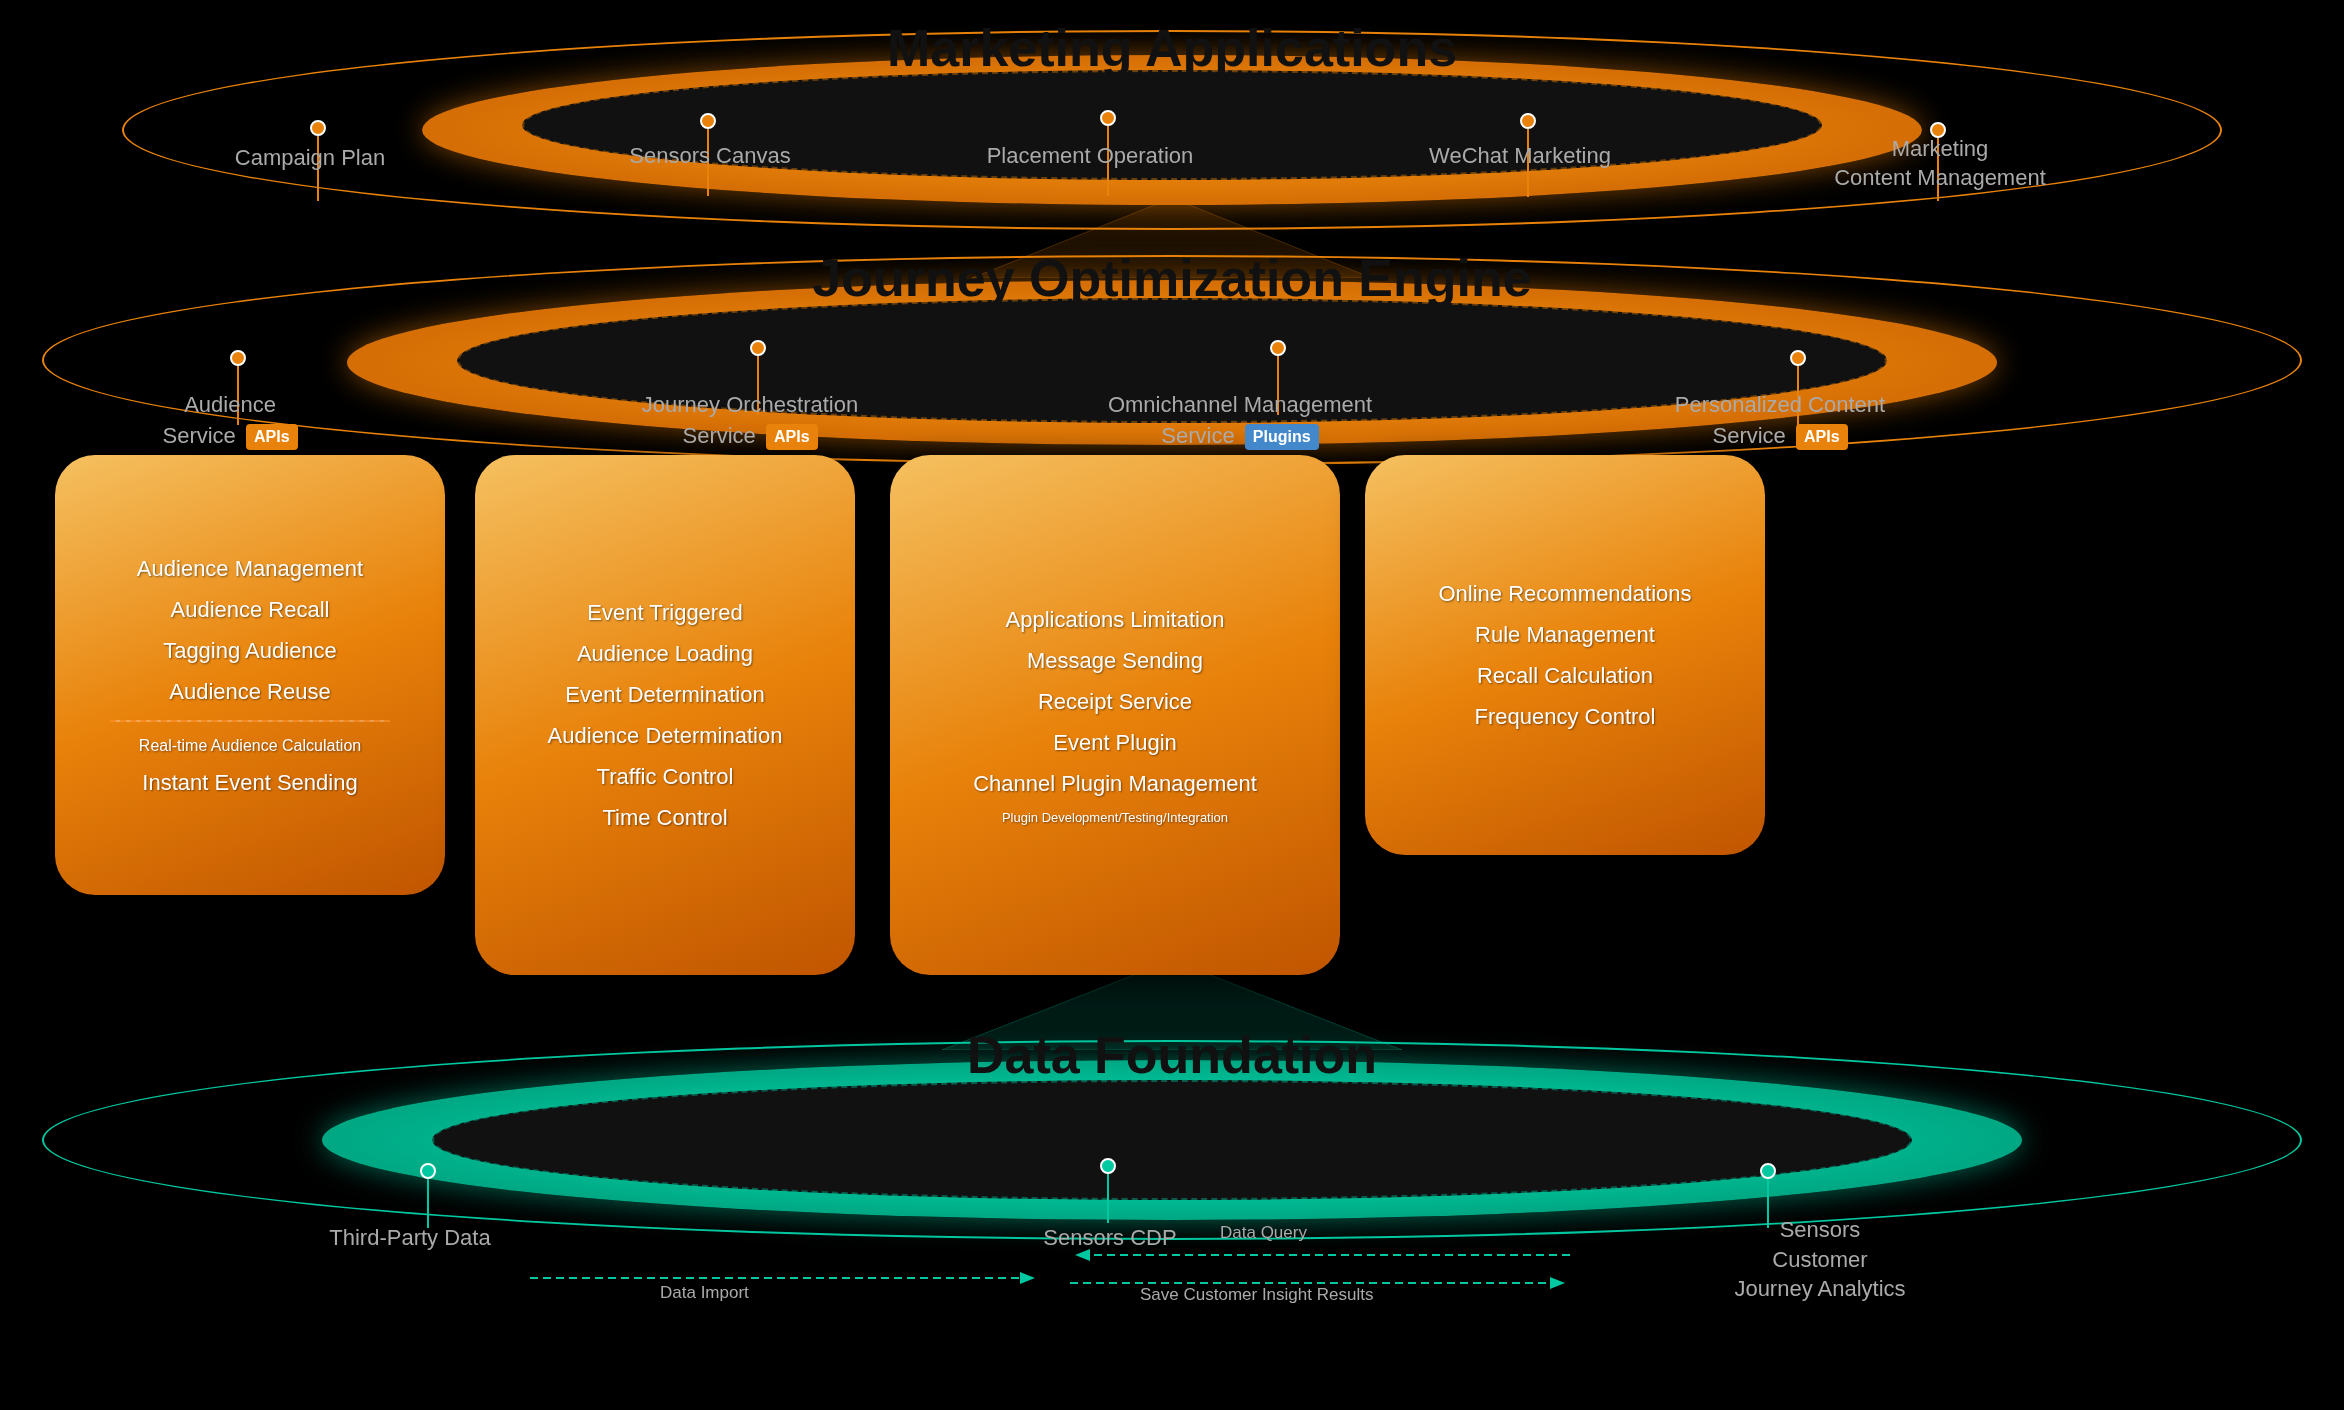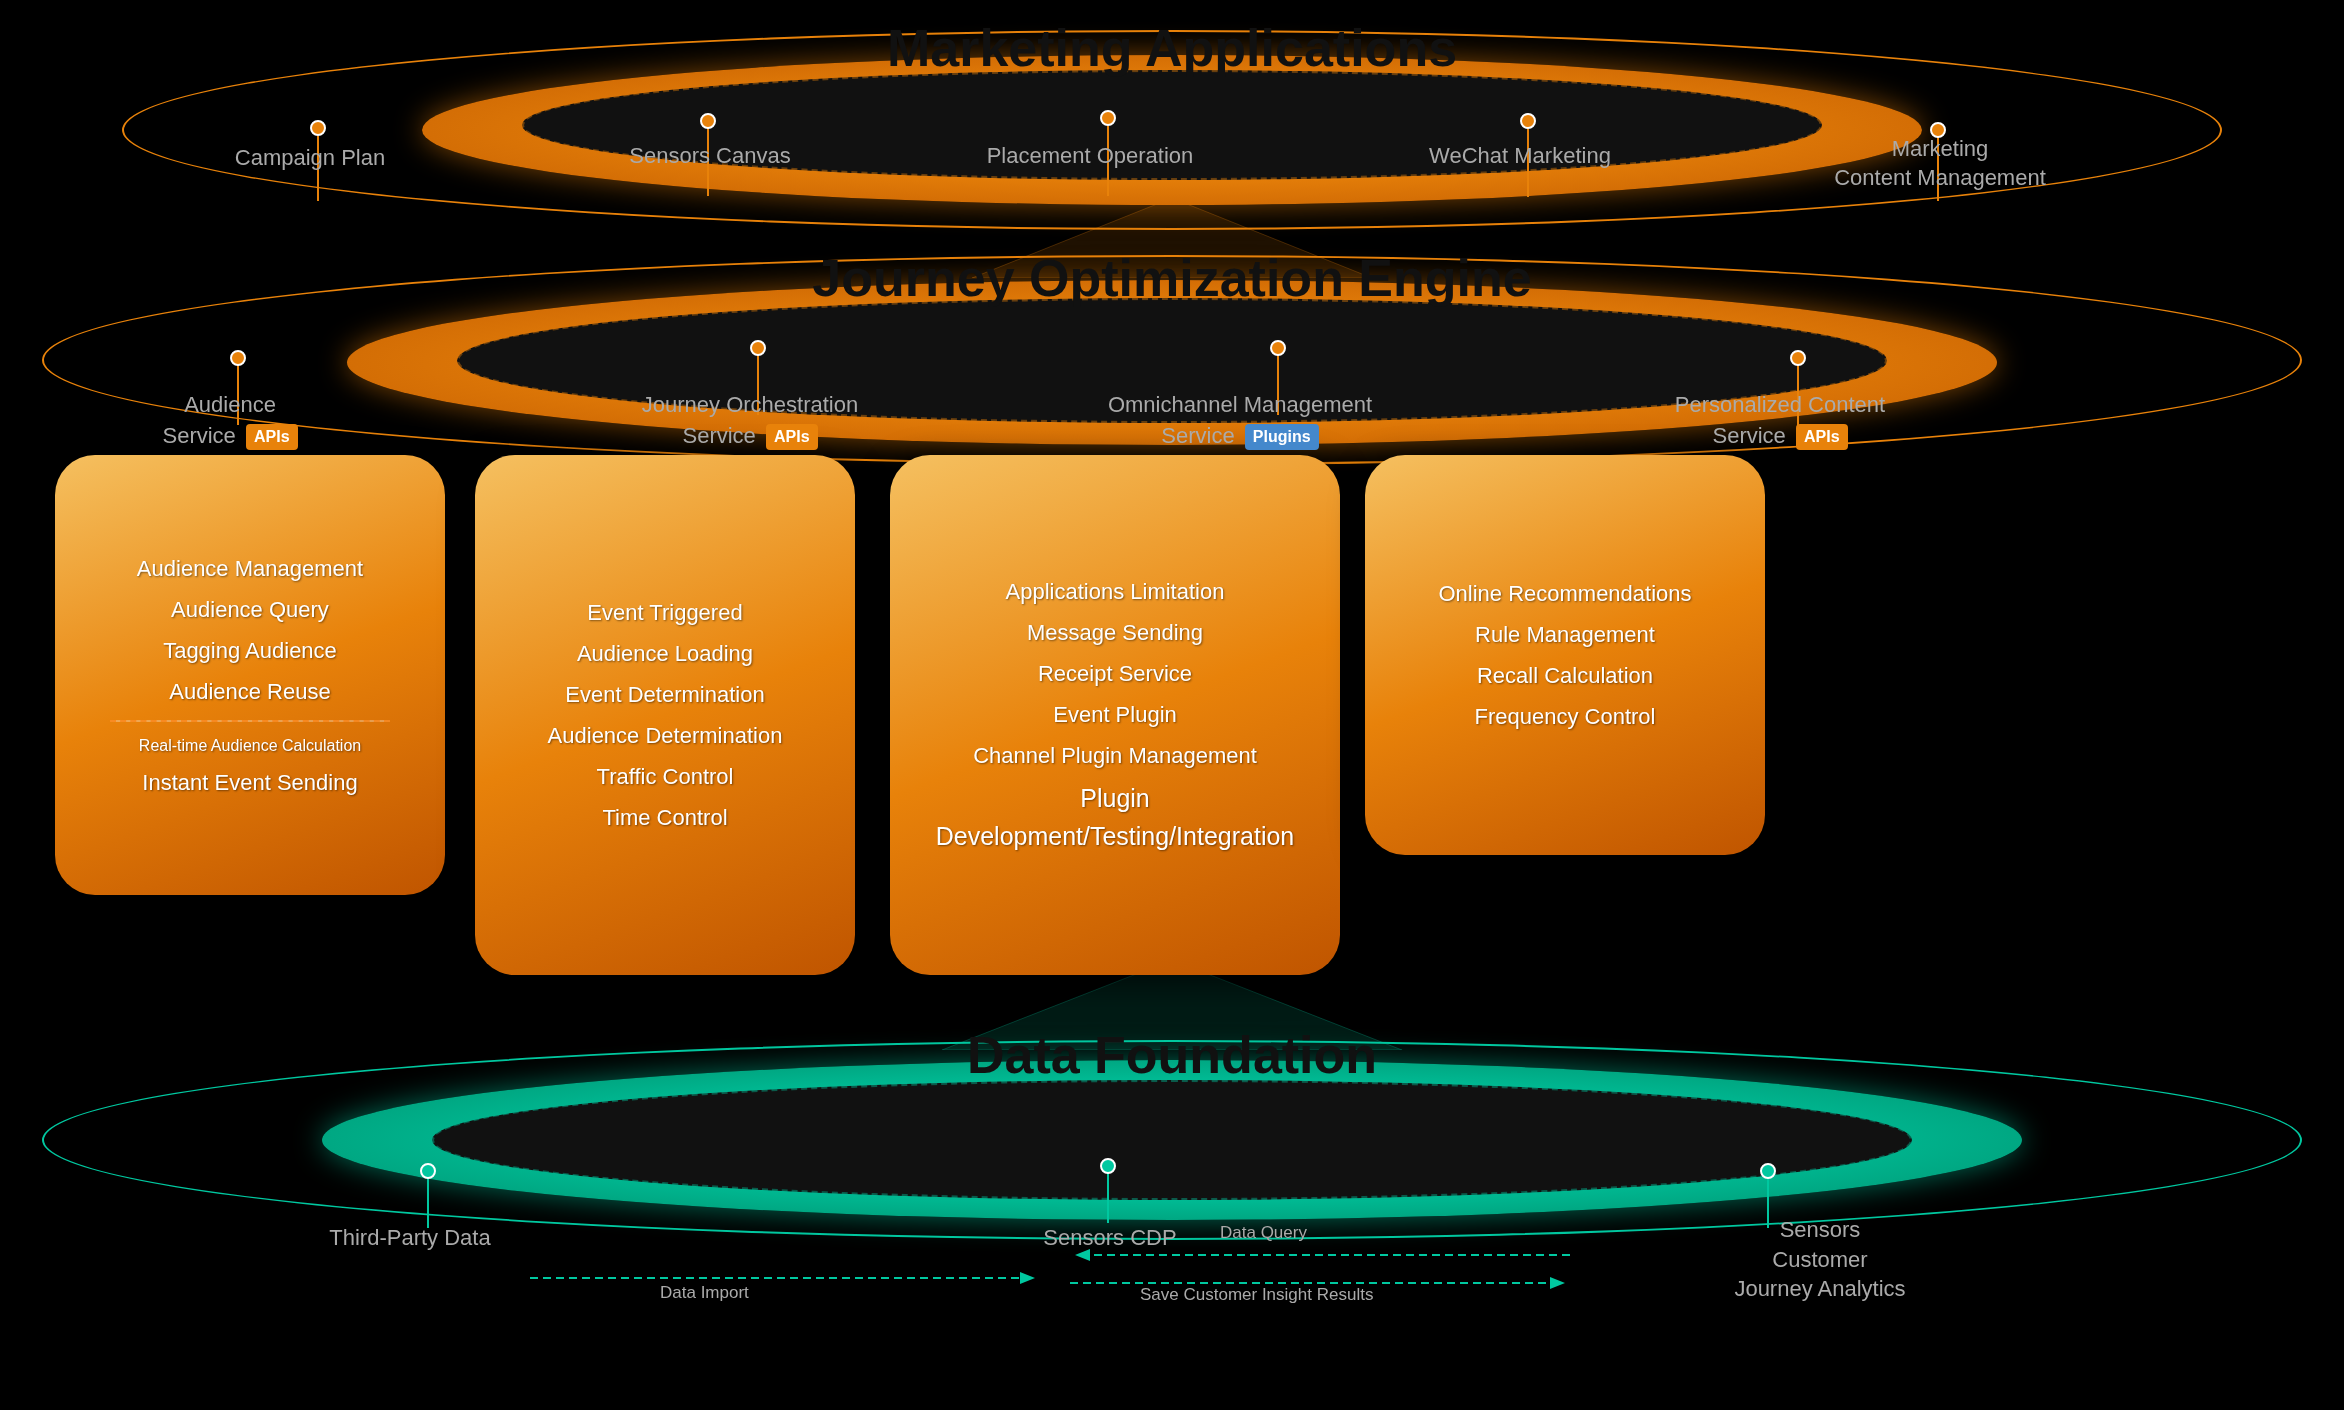--- a/index.html
+++ b/index.html
@@ -373,21 +373,21 @@
     <span class="badge badge-blue">Plugins</span>
   </div>
 
   <div class="service-label" style="left:1620px; top:390px; width:320px; line-height:1.4;">
     Personalized Content<br>Service
     <span class="badge badge-orange">APIs</span>
   </div>
 
   <div class="service-box" style="left:55px; top:455px; width:390px; height:440px;">
     <div class="service-box-item">Audience Management</div>
-    <div class="service-box-item">Audience Query</div>
+    <div class="service-box-item">Audience Recall</div>
     <div class="service-box-item">Tagging Audience</div>
     <div class="service-box-item">Audience Reuse</div>
     <hr class="service-box-divider">
     <div class="service-box-item" style="font-size:16px;">Real-time Audience Calculation</div>
     <div class="service-box-item">Instant Event Sending</div>
   </div>
 
   <div class="service-box" style="left:475px; top:455px; width:380px; height:520px;">
     <div class="service-box-item">Event Triggered</div>
     <div class="service-box-item">Audience Loading</div>
@@ -396,21 +396,21 @@
     <div class="service-box-item">Traffic Control</div>
     <div class="service-box-item">Time Control</div>
   </div>
 
   <div class="service-box" style="left:890px; top:455px; width:450px; height:520px;">
     <div class="service-box-item">Applications Limitation</div>
     <div class="service-box-item">Message Sending</div>
     <div class="service-box-item">Receipt Service</div>
     <div class="service-box-item">Event Plugin</div>
     <div class="service-box-item">Channel Plugin Management</div>
-    <div class="service-box-item" style="font-size:25px;">Plugin Development/Testing/Integration</div>
+    <div class="service-box-item" style="font-size:13px;">Plugin Development/Testing/Integration</div>
   </div>
 
   <div class="service-box" style="left:1365px; top:455px; width:400px; height:400px;">
     <div class="service-box-item">Online Recommendations</div>
     <div class="service-box-item">Rule Management</div>
     <div class="service-box-item">Recall Calculation</div>
     <div class="service-box-item">Frequency Control</div>
   </div>
 
   <div style="position:absolute; top:960px; left:50%; transform:translateX(-50%); z-index:4;">

